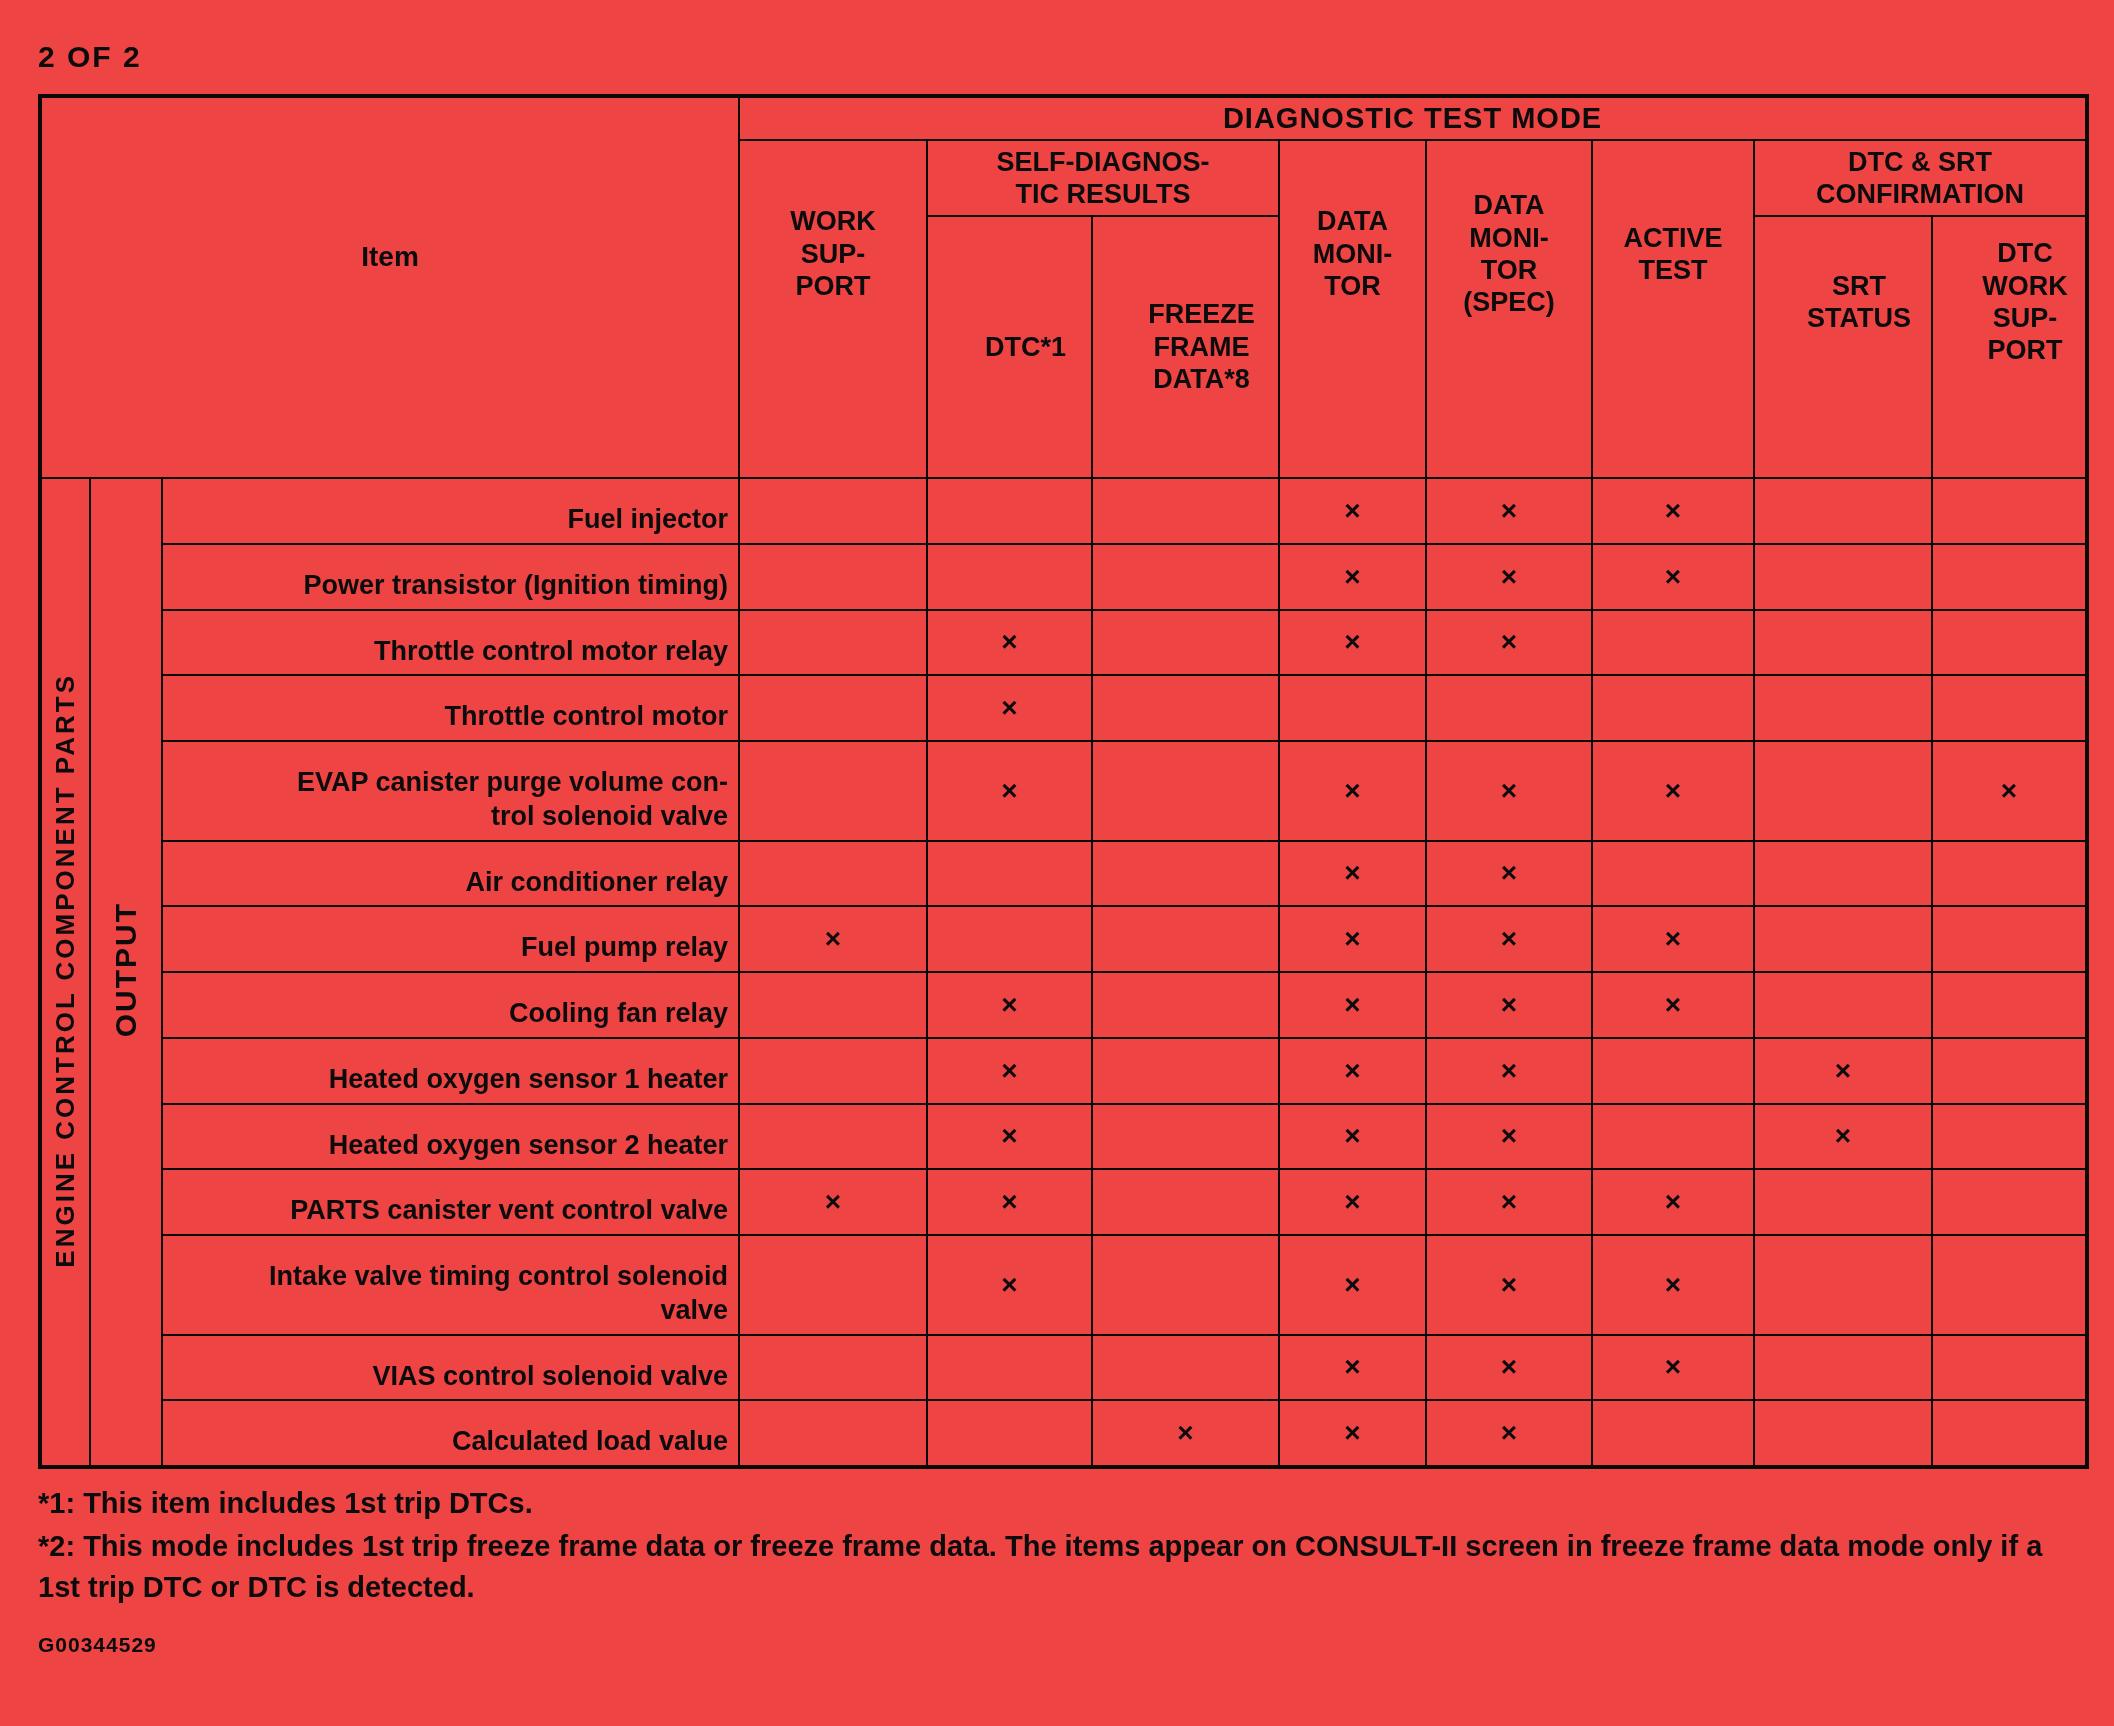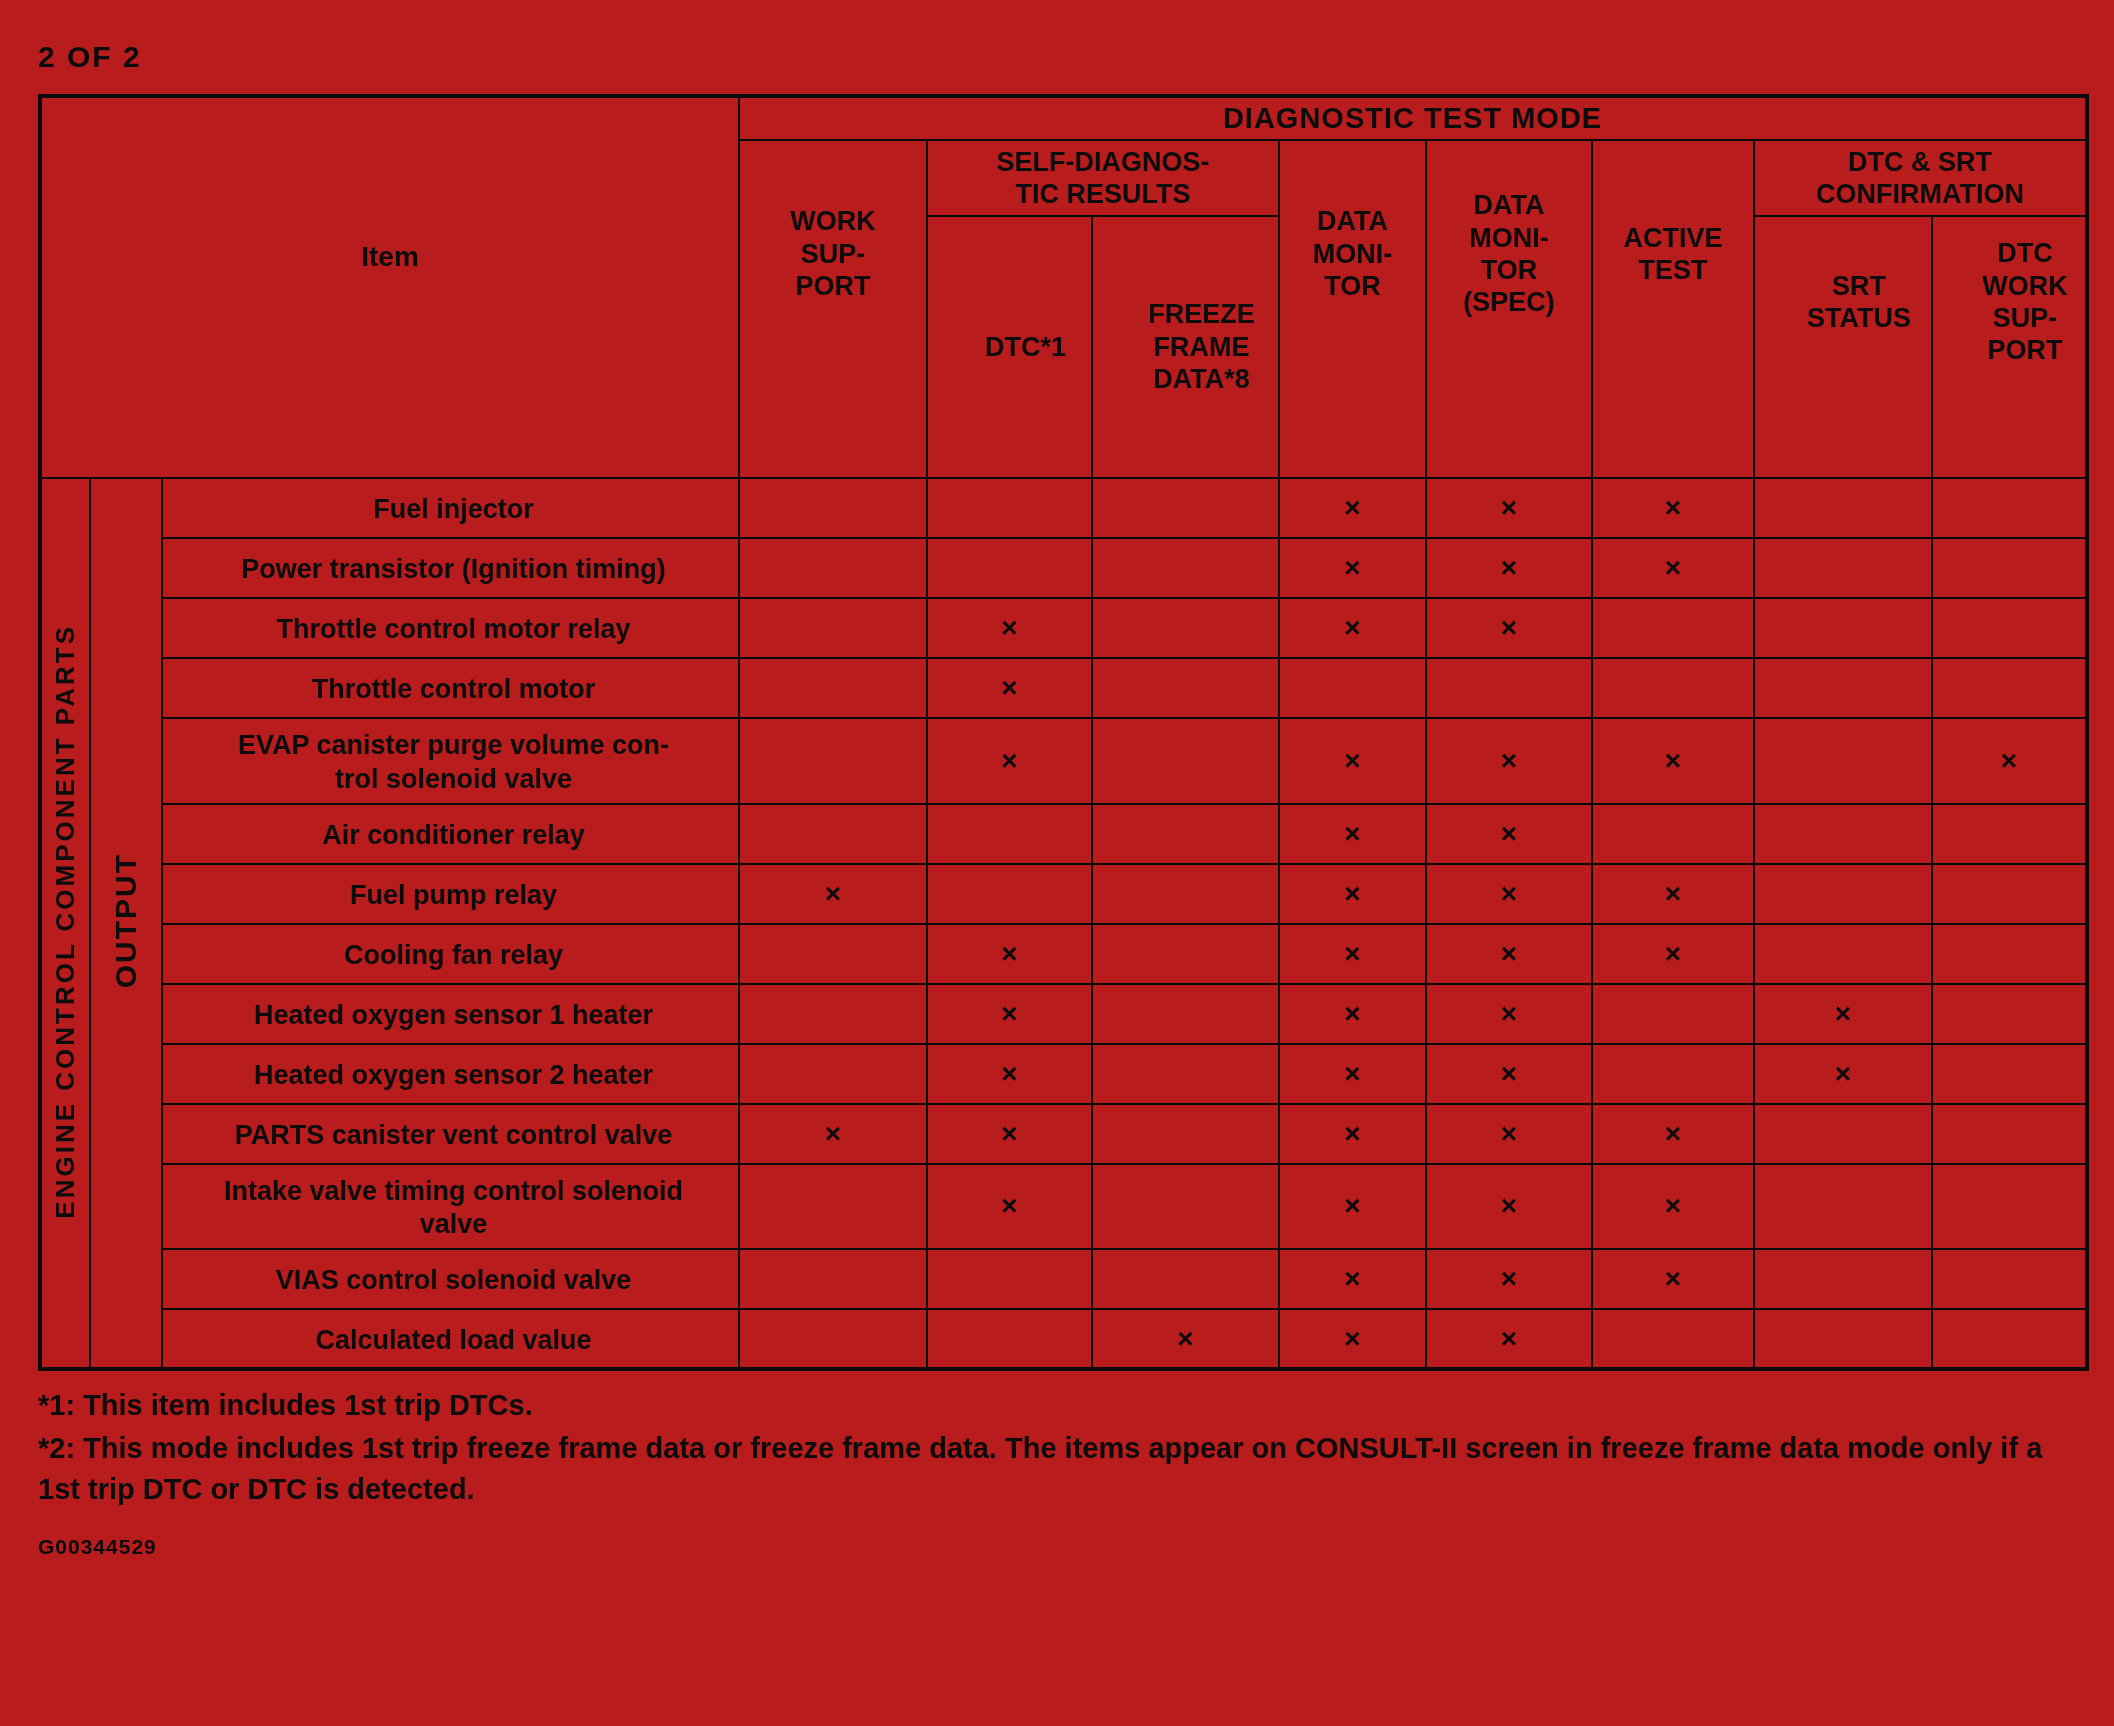--- a/index.html
+++ b/index.html
@@ -6,21 +6,21 @@
   html, body {
     margin: 0; padding: 0;
     background: #ffffff;
     font-family: "Liberation Sans", sans-serif;
     color: #0c0c0c;
   }
   .page {
     position: relative;
     width: 2114px;
     height: 1726px;
-    background: #b91c1c;
+    background: #ef4444;
     padding: 40px 28px 0 38px;
     overflow: hidden;
   }
   .page-label {
     font-size: 30px;
     font-weight: bold;
     letter-spacing: 2px;
     margin-bottom: 20px;
   }
   table.diag-table {
@@ -49,23 +49,23 @@
     font-size: 28px;
     padding-bottom: 62px;
   }
   .pre { white-space: pre-line; }
   tr.hrow2 th { height: 76px; }
   tr.hrow3 th { height: 262px; padding-left: 32px; }
   th.nudge  { padding-bottom: 110px; }
   th.nudge2 { padding-bottom: 90px; }
   td.item-cell {
     font-size: 27px;
-    text-align: center;
+    text-align: right;
     vertical-align: middle;
-    padding: 10px 10px 6px 16px;
+    padding: 24px 10px 6px 16px;
     white-space: pre-line;
     line-height: 1.25;
     height: 60px;
   }
   tr.tall td.item-cell { height: 76px; margin-left: 16px; }
   td.mark-cell {
     text-align: center;
     vertical-align: middle;
     font-size: 28px;
   }

